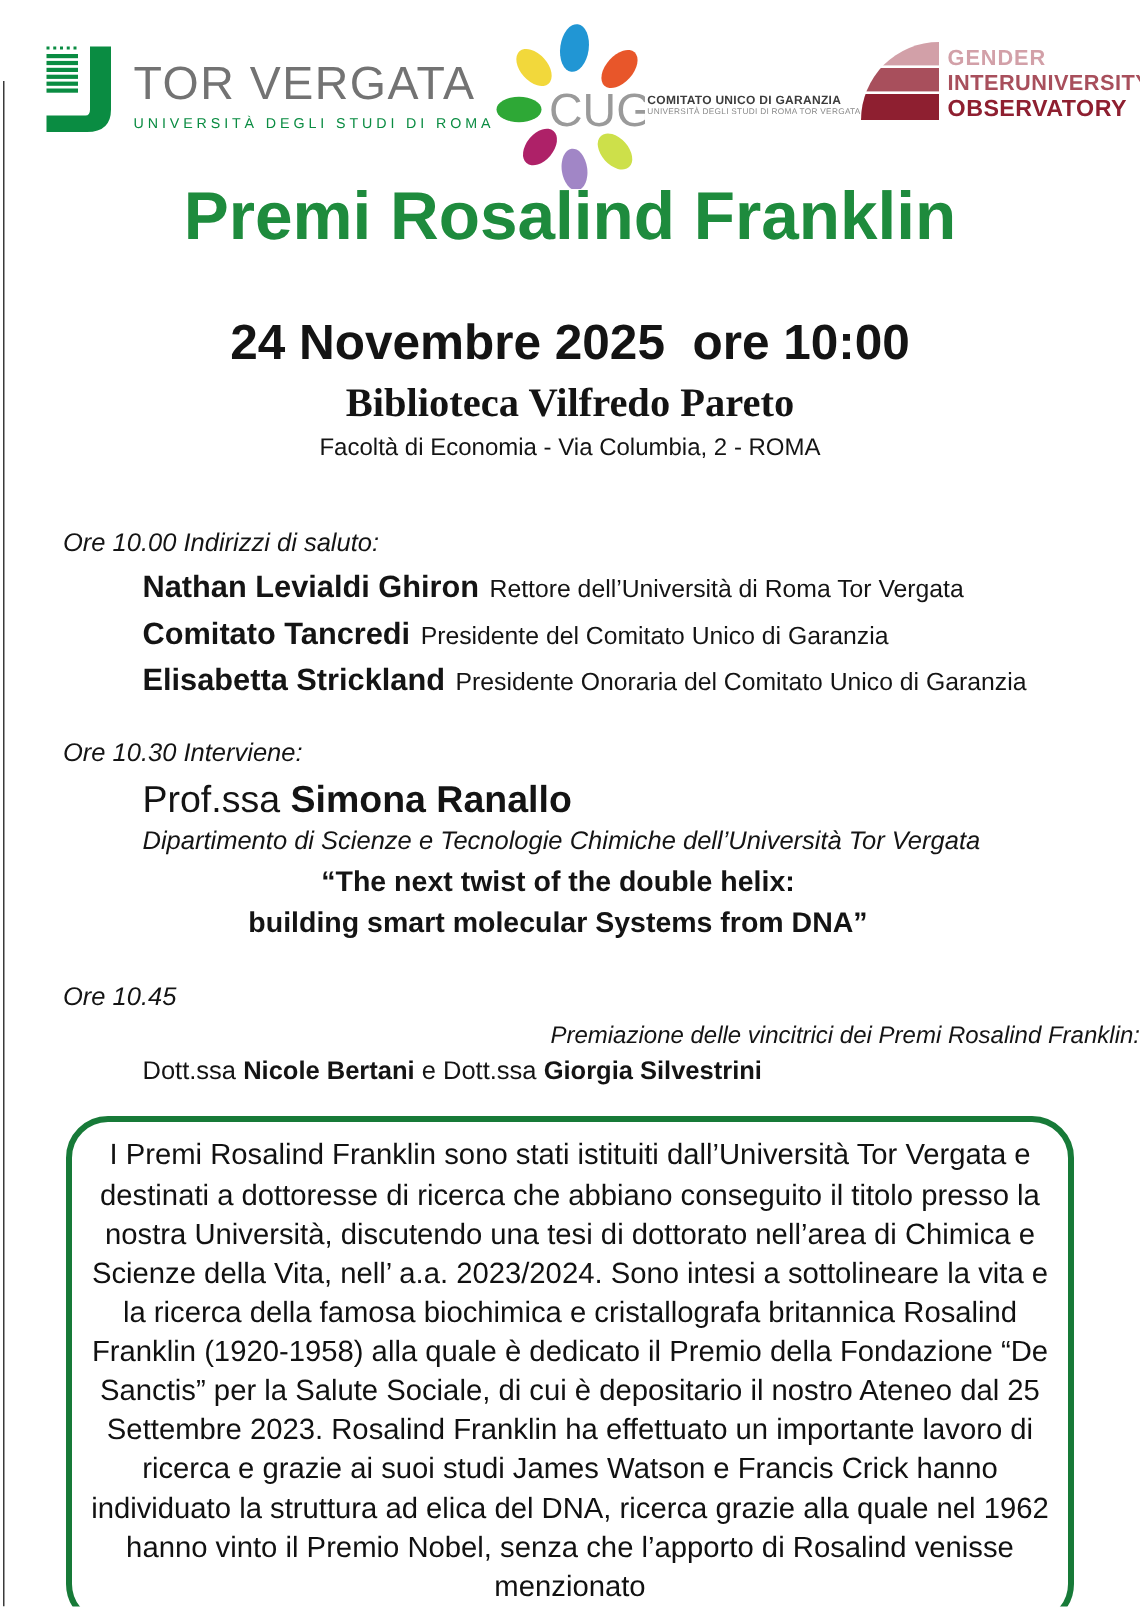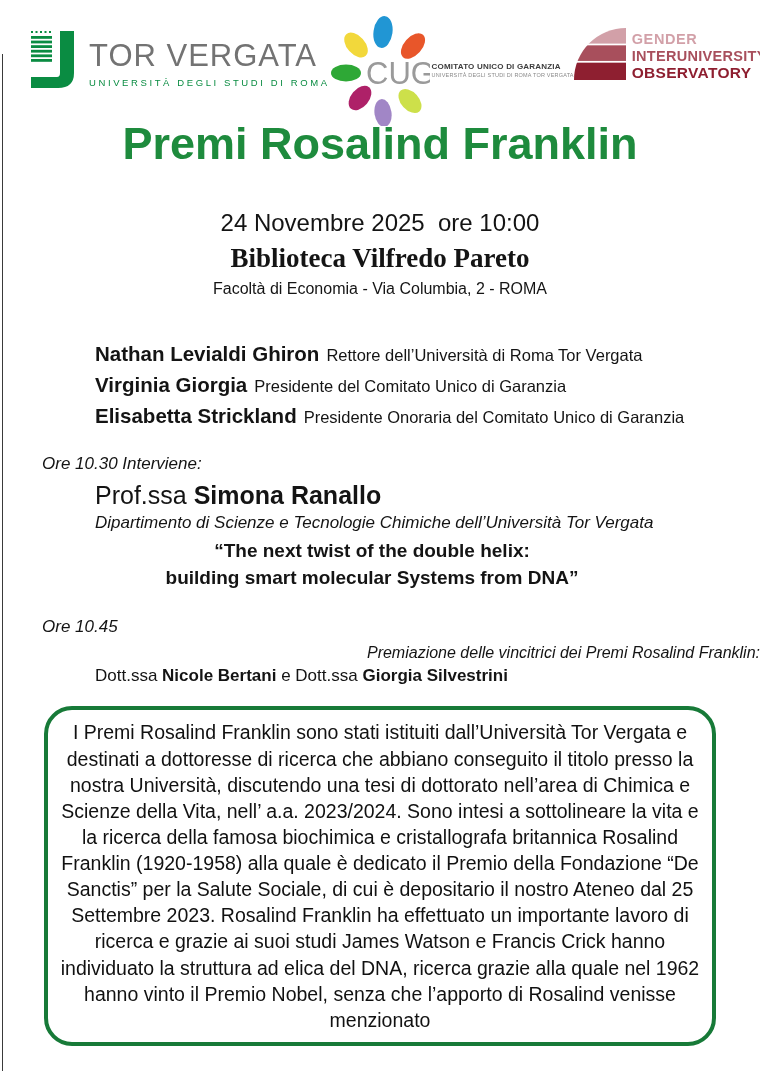--- a/index.html
+++ b/index.html
@@ -32,21 +32,21 @@
   .obs-w3{font-size:15.5px;letter-spacing:.3px;color:#8e1f30;font-weight:bold;margin-top:2px;}
 
   
   .title{font-size:45px;font-weight:600;color:#1e8b3d;text-align:center;line-height:1.05;margin-top:8px;}
   .title-reflection-wrap{height:30px;overflow:hidden;
      -webkit-mask-image:linear-gradient(to bottom,rgba(0,0,0,.85),transparent 75%);
      mask-image:linear-gradient(to bottom,rgba(0,0,0,.85),transparent 75%);}
 
   
   .event{text-align:center;margin-top:12px;}
-  .event-datetime{font-size:24px;font-weight:normal;white-space:pre-wrap;}
+  .event-datetime{font-size:33px;font-weight:bold;white-space:pre-wrap;}
   .event-venue{font-size:27px;font-weight:bold;margin-top:6px;font-family:Liberation Serif, serif;}
   .event-address{font-size:16px;margin-top:6px;}
 
   
   .schedule{padding-left:42px;}
   .heading{font-style:italic;font-size:17px;}
   .greetings{margin-top:44px;}
   .speakers{margin-left:53px;margin-top:8px;}
   .speaker-line{margin-bottom:7px;}
   .speaker-name{font-weight:bold;font-size:20.5px;}
@@ -144,26 +144,27 @@
 
 <div class="event">
   <div class="event-datetime">24 Novembre 2025  ore 10:00</div>
   <div class="event-venue">Biblioteca Vilfredo Pareto</div>
   <div class="event-address">Facoltà di Economia - Via Columbia, 2 - ROMA</div>
 </div>
 
 <div class="schedule">
 
   <div class="greetings">
+    <div class="heading">Ore 10.00 Indirizzi di saluto:</div>
     <div class="speakers">
       <div class="speaker-line">
         <span class="speaker-name">Nathan Levialdi Ghiron</span><span class="speaker-role">Rettore dell’Università di Roma Tor Vergata</span>
       </div>
       <div class="speaker-line">
-        <span class="speaker-name">Virginia Giorgia</span><span class="speaker-role">Presidente del Comitato Unico di Garanzia</span>
+        <span class="speaker-name">Comitato Tancredi</span><span class="speaker-role">Presidente del Comitato Unico di Garanzia</span>
       </div>
       <div class="speaker-line">
         <span class="speaker-name">Elisabetta Strickland</span><span class="speaker-role">Presidente Onoraria del Comitato Unico di Garanzia</span>
       </div>
     </div>
   </div>
 
   <div class="lecture">
     <div class="heading">Ore 10.30 Interviene:</div>
     <div class="lect-speaker">

